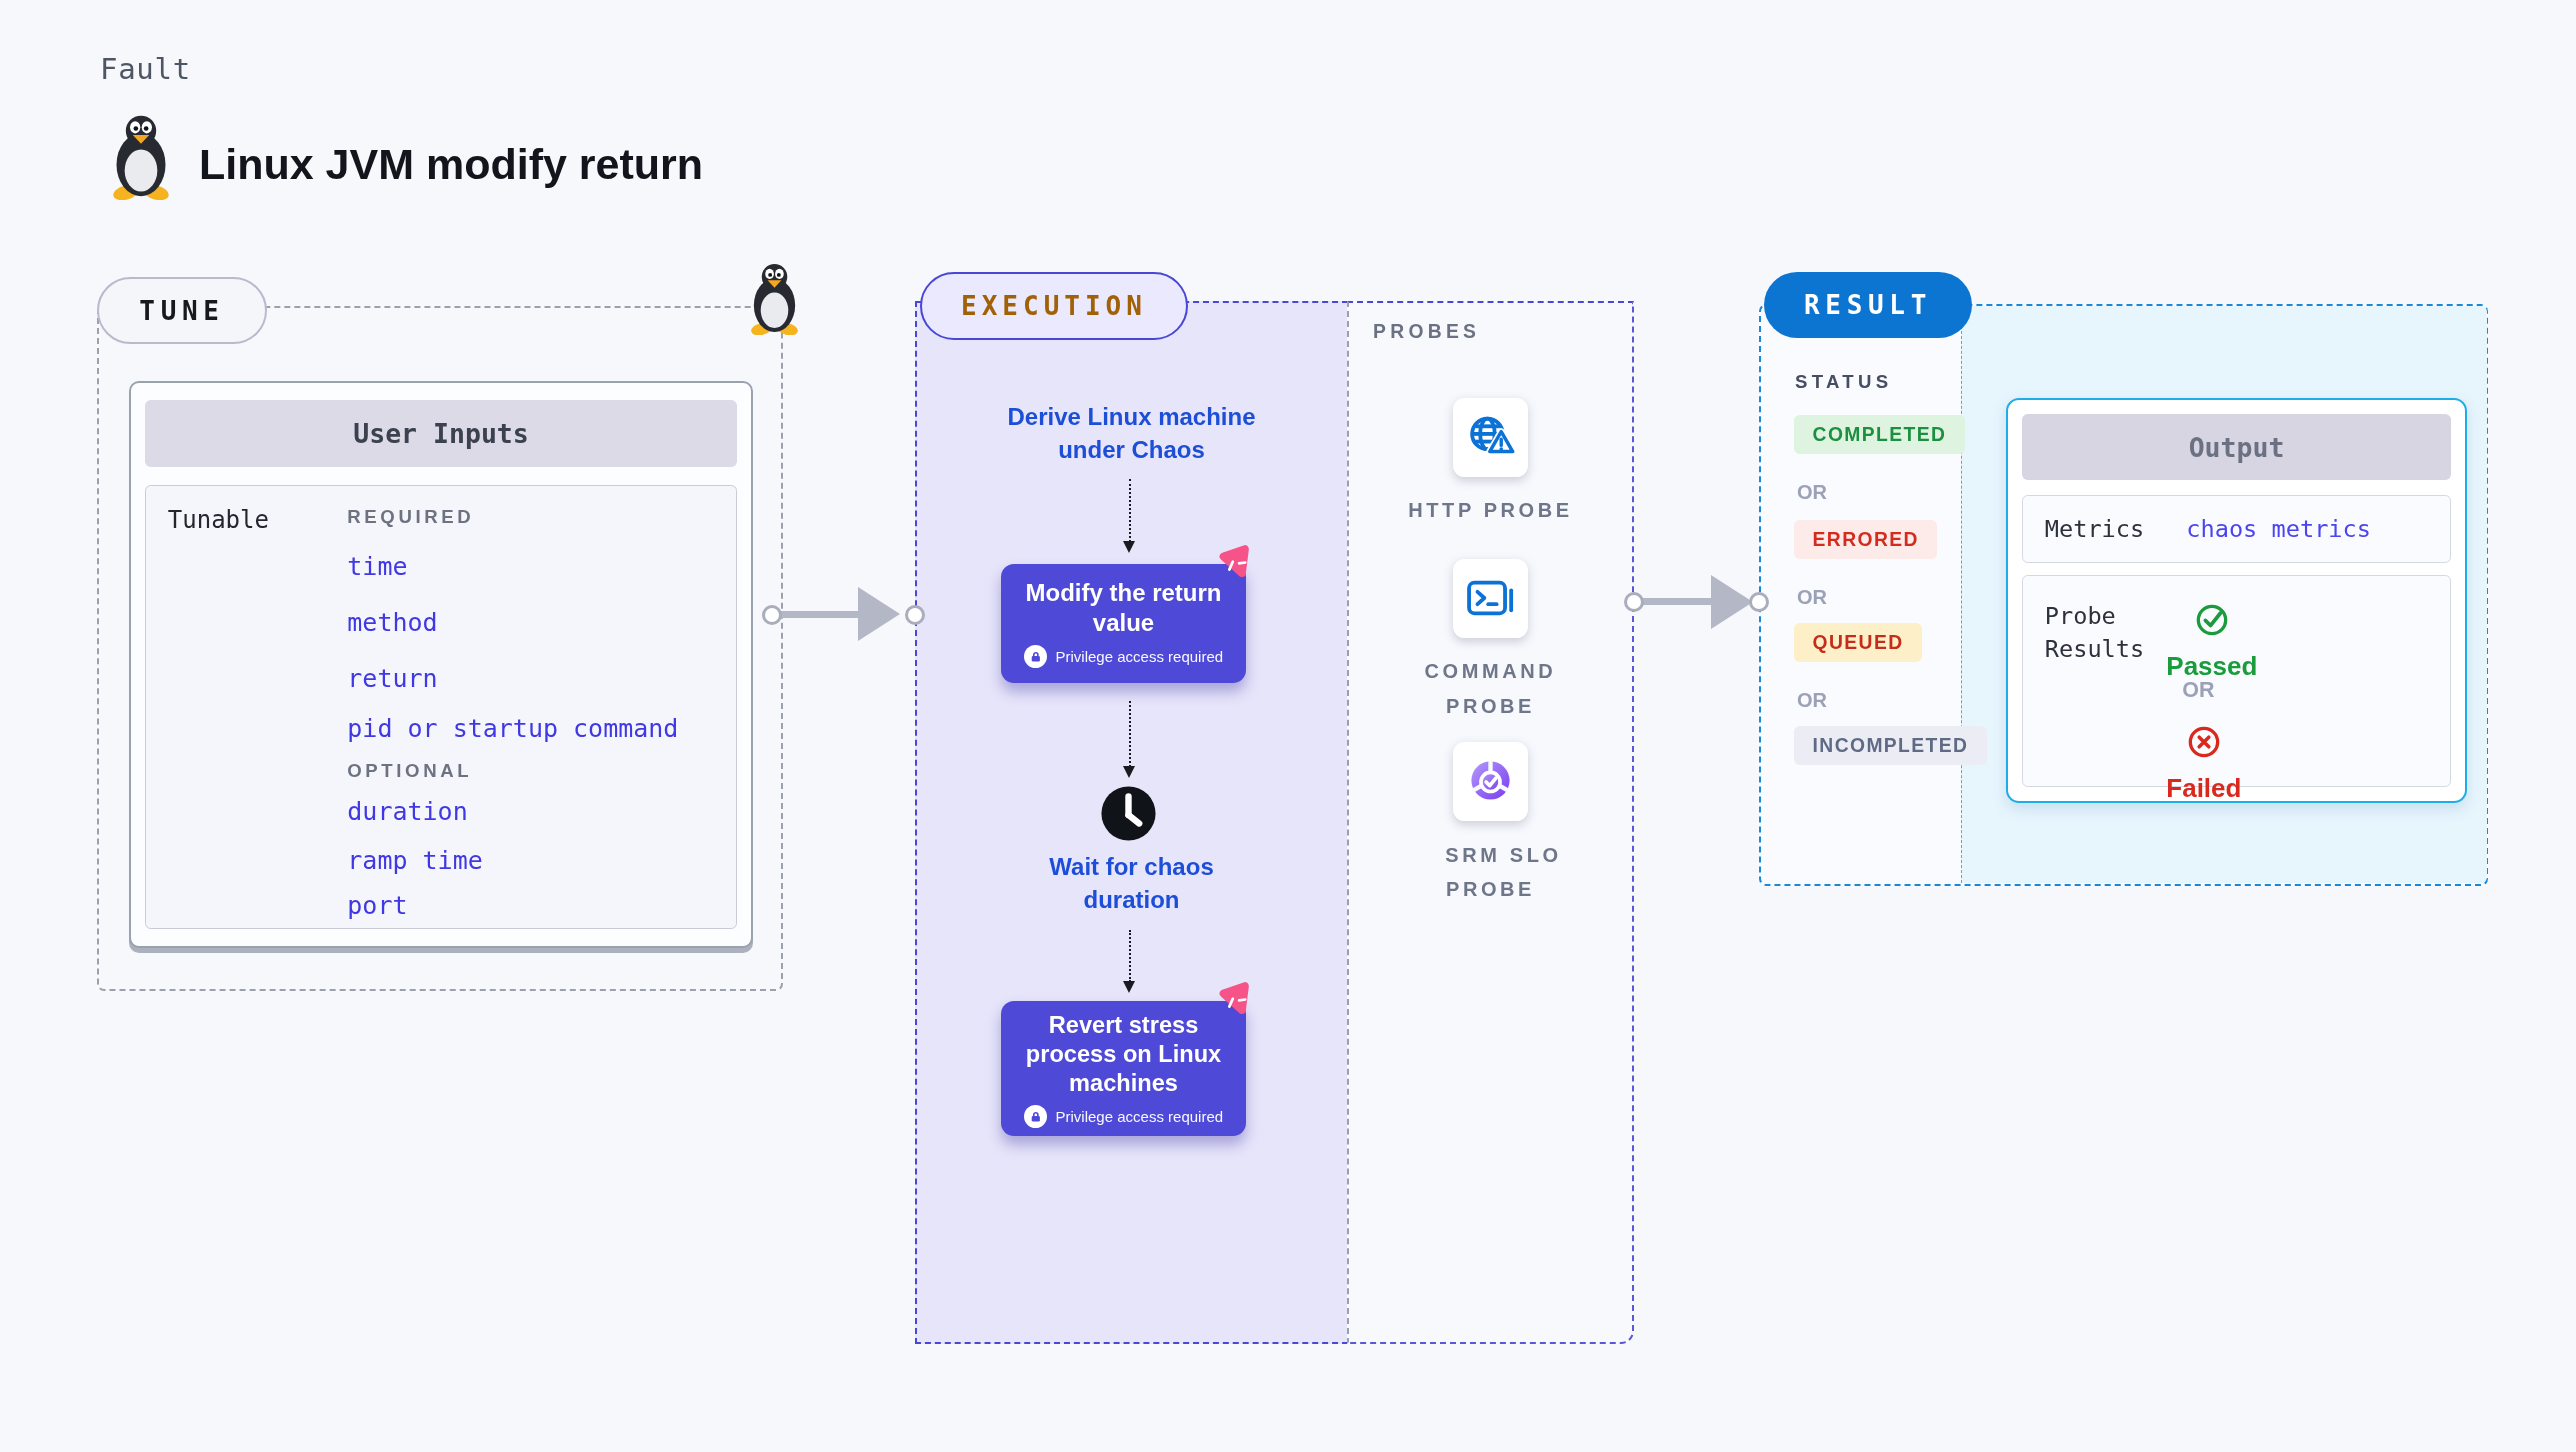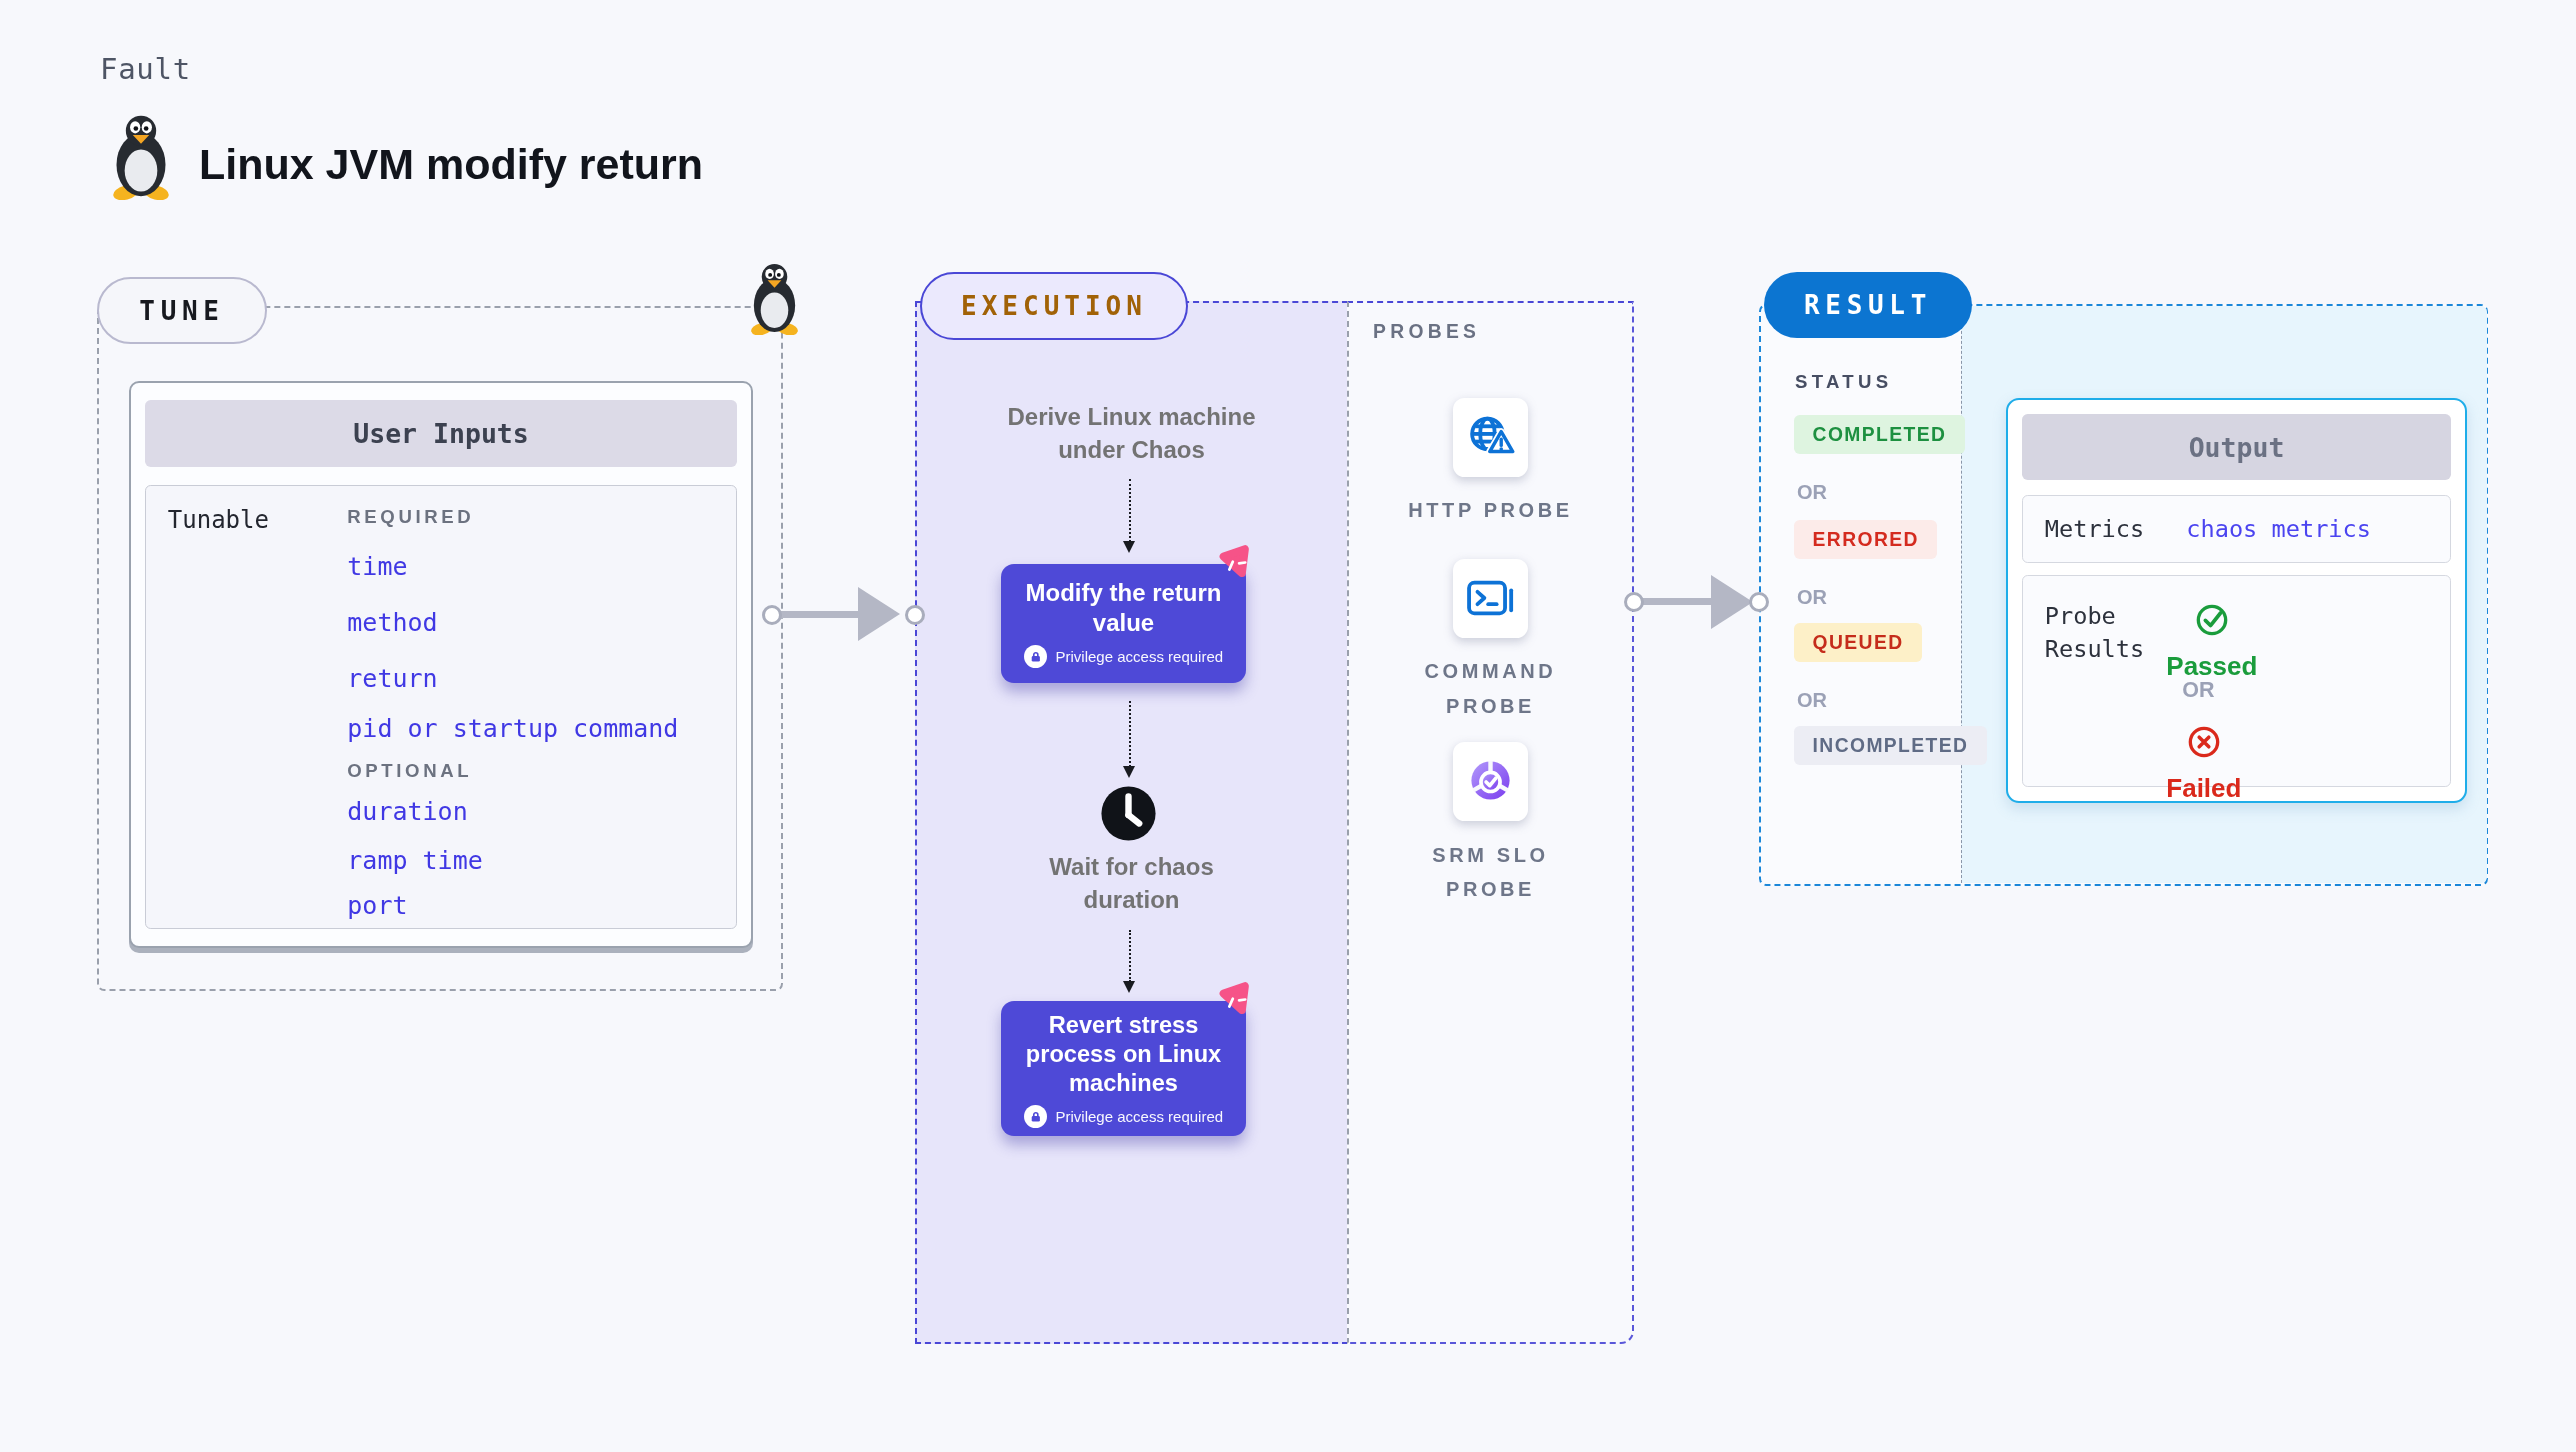--- a/index.html
+++ b/index.html
@@ -48,21 +48,21 @@
   .conn-circle{position:absolute;width:20px;height:20px;border-radius:50%;background:#ffffff;
                border:3.6px solid #a9adbc;box-sizing:border-box;z-index:6;}
   .conn-line{position:absolute;height:7.2px;background:#b4b7c5;z-index:5;}
   .conn-head{position:absolute;width:0;height:0;border-top:27px solid transparent;
              border-bottom:27px solid transparent;border-left:42px solid #b4b7c5;z-index:5;}
 
   
   #execution-box{position:absolute;left:915px;top:301px;width:433px;height:1043px;background:#e7e5fa;
                  border:2.9px dashed #4a47d6;border-right:none;box-sizing:border-box;}
   .flow-text{position:absolute;left:915px;width:433px;text-align:center;font-size:24px;font-weight:bold;
-             color:#737373;line-height:33px;}
+             color:#1d4ed8;line-height:33px;}
   #derive-text{top:400px;}
   #wait-text{top:850px;}
   .dotarrow{position:absolute;left:1129px;width:0;border-left:2.9px dotted #191b20;}
   .dotarrow::after{content:"";position:absolute;left:-7.9px;bottom:-10.7px;width:0;height:0;
                    border-left:6.4px solid transparent;border-right:6.4px solid transparent;border-top:12px solid #191b20;}
   #dotarrow-1{top:479px;height:63px;}
   #dotarrow-2{top:701px;height:66px;}
   #dotarrow-3{top:930px;height:52px;}
   .action-box{position:absolute;left:1001px;width:245px;background:#4e49d7;border-radius:13px;
               box-shadow:0 8.6px 14.3px rgba(55,50,160,0.35);color:#ffffff;text-align:center;z-index:2;}
@@ -84,21 +84,21 @@
               border-top:2.9px dashed #4a47d6;border-right:2.1px dashed #5a57d9;border-bottom:2.1px dashed #5a57d9;
               border-left:2.1px dashed #9aa0ac;border-radius:0 0 13px 0;box-sizing:border-box;}
   #probes-label{position:absolute;left:1373px;top:321px;font-size:19.3px;font-weight:700;
                 letter-spacing:4.3px;color:#6a7183;}
   .probe-card{position:absolute;left:1453px;width:75px;height:79px;background:#ffffff;border-radius:11.5px;
               box-shadow:0 3.6px 10px rgba(145,150,175,0.42);display:flex;align-items:center;justify-content:center;}
   #http-card{top:398px;} #cmd-card{top:559px;} #srm-card{top:742px;}
   .probe-label{position:absolute;left:1347px;width:287px;text-align:center;font-size:20px;font-weight:700;
                letter-spacing:3.6px;color:#6e7689;}
   #http-label-1{top:499px;} #cmd-label-1{top:660px;} #cmd-label-2{top:695px;}
-  #srm-label-1{top:844px;} #srm-label-2{top:878px;}
+  #srm-label-1{top:844px;margin-left:13px;} #srm-label-2{top:878px;}
 
   
   #result-box{position:absolute;left:1759px;top:304px;width:729px;height:582px;background:#fafbfe;
               border:2.1px dashed #1b87d9;border-radius:7.2px;box-sizing:border-box;}
   #result-right-bg{position:absolute;left:1961px;top:306px;width:526px;height:577px;
                    background:#e7f5fd;border-radius:0 5.7px 5.7px 0;}
   #result-divider{position:absolute;left:1961px;top:306px;height:577px;width:0;border-left:1.4px dashed #8a96a9;z-index:2;}
   #status-label{position:absolute;left:1795px;top:371px;font-size:18.6px;font-weight:700;
                 letter-spacing:4.3px;color:#474e63;z-index:3;}
   .status-badge{position:absolute;left:1794px;padding:8.6px 18.6px;border-radius:5.7px;font-size:19.3px;

